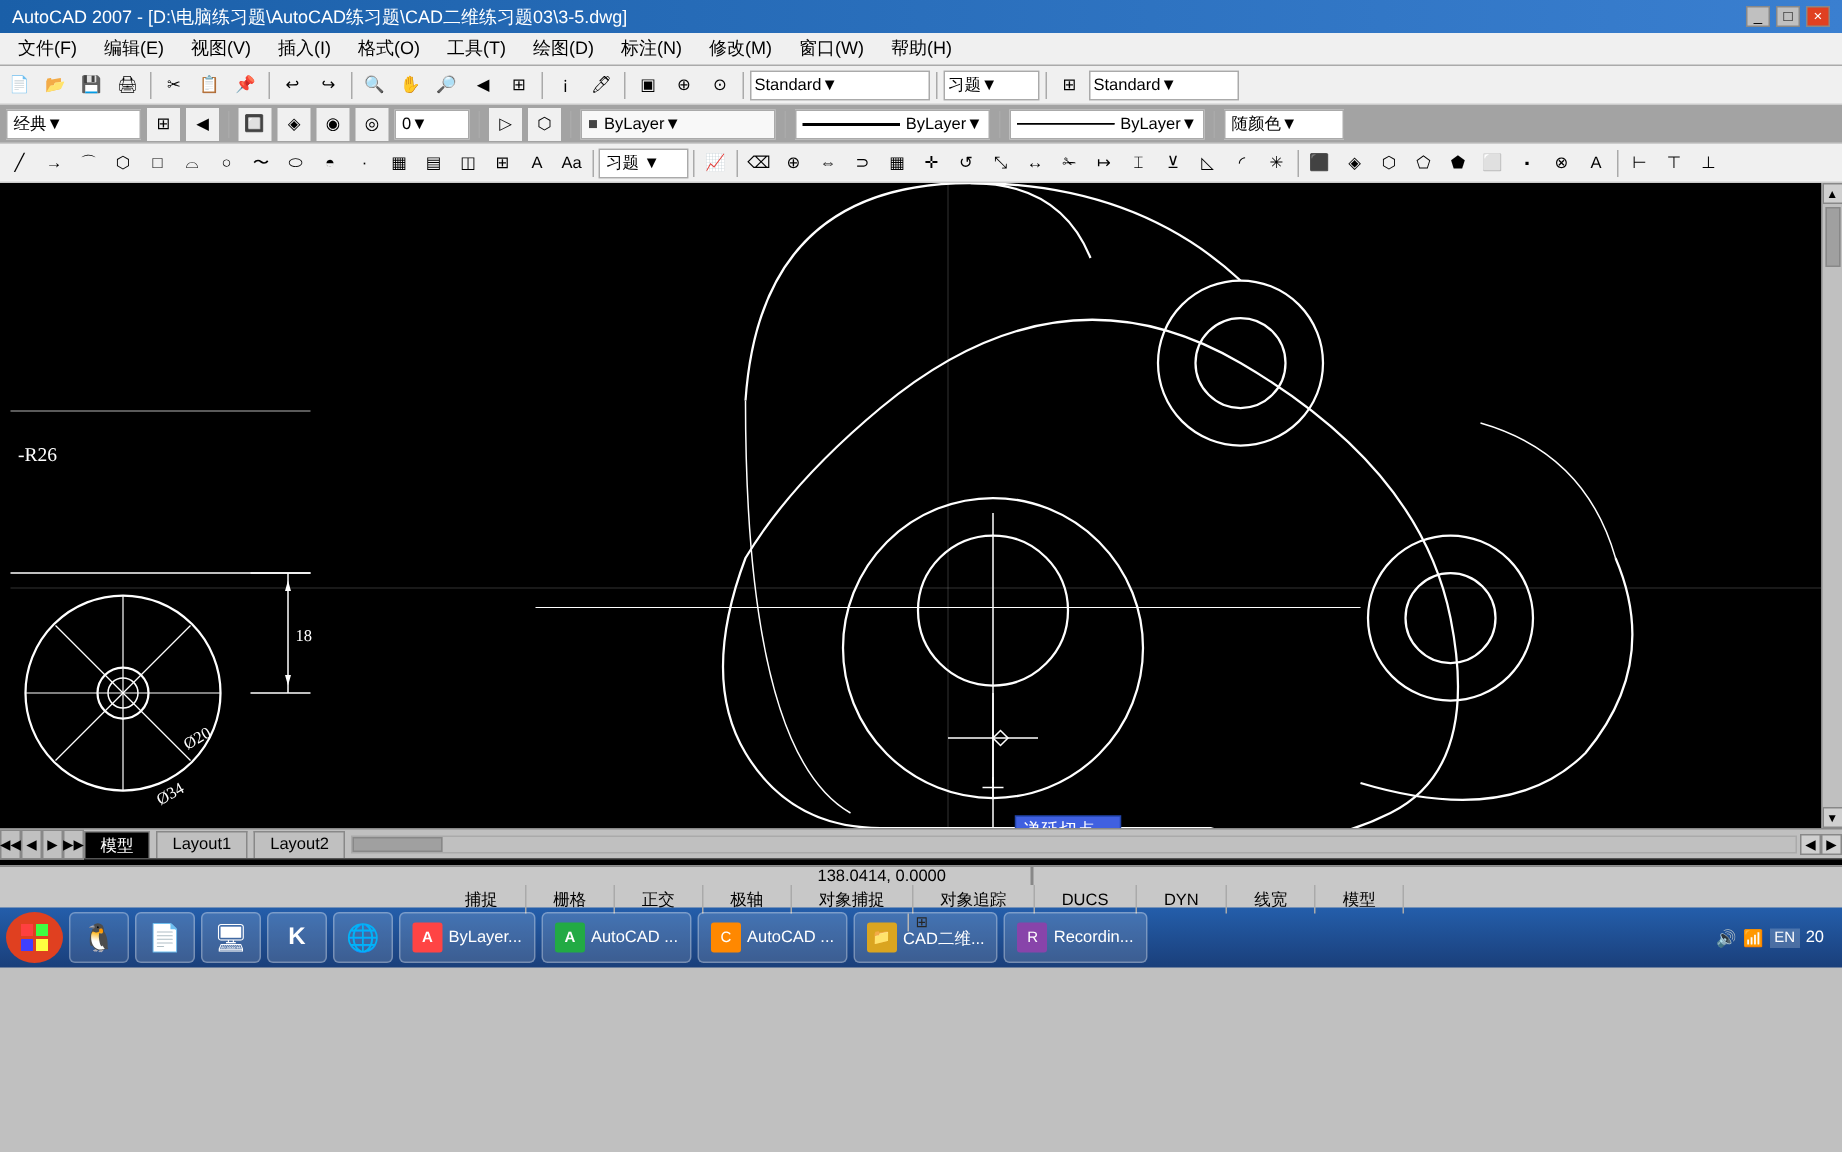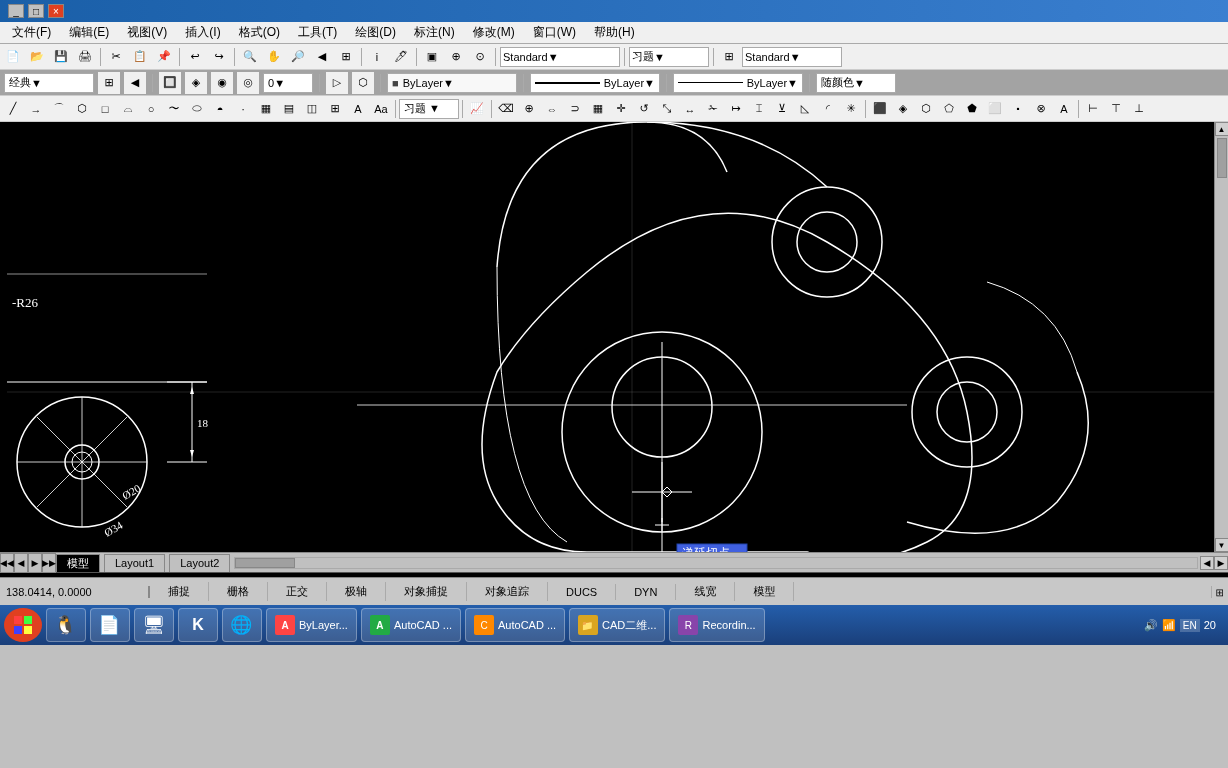--- a/index.html
+++ b/index.html
@@ -68,21 +68,21 @@
     #command-area {
       background: #000; color: white; font-size: 13px;
       padding: 2px 8px; border-top: 1px solid #555;
     }
     #command-line1 { padding: 2px 0; }
     #command-line2 { padding: 2px 0; }
 
     
     #statusbar {
       height: 28px; background: #c8c8c8; border-top: 1px solid #888;
-      display: flex; align-items: center; font-size: 11px;
+      display: flex; align-items: center; font-size: 11px; flex-direction: column;
     }
     .status-items { display: flex; align-items: center; flex: 1; gap: 0; }
     .status-item {
       padding: 2px 18px; font-size: 11px; border-right: 1px solid #aaa;
       cursor: pointer; height: 100%; display: flex; align-items: center;
     }
 
     
     #taskbar {
       height: 40px; background: linear-gradient(to bottom, #245eab, #1a3f7a);
@@ -114,20 +114,21 @@
     
     #coord-area { 
       display: flex; align-items: center; padding: 0 6px; 
       border-right: 2px solid #888; min-width: 150px; font-size: 11px;
     }
   </style>
 </head>
 <body>
 
 <div id="titlebar">
+  <span>AutoCAD 2007 - [D:\电脑练习题\AutoCAD练习题\CAD二维练习题03\3-5.dwg]</span>
   <div id="titlebar-controls">
     <div class="title-btn">_</div>
     <div class="title-btn">□</div>
     <div class="title-btn" style="background:#e04020;color:white;">×</div>
   </div>
 </div>
 
 <div id="menubar">
   <span class="menu-item">文件(F)</span>
   <span class="menu-item">编辑(E)</span>
@@ -167,21 +168,21 @@
   <div class="tb-separator"></div>
 
   <div class="tb-btn">▣</div>
   <div class="tb-btn">⊕</div>
   <div class="tb-btn">⊙</div>
   <div class="tb-separator"></div>
   <div class="tb-dropdown" style="width:120px;">
     <span>Standard</span> ▼
   </div>
   <div class="tb-separator"></div>
-  <div class="tb-dropdown" style="width:80px;">
+  <div class="tb-dropdown" style="width:64px;">
     <span>习题</span> ▼
   </div>
   <div class="tb-separator"></div>
   <div class="tb-btn">⊞</div>
   <div class="tb-dropdown" style="width:100px;">
     <span>Standard</span> ▼
   </div>
 </div>
 
 <div id="propbar">

